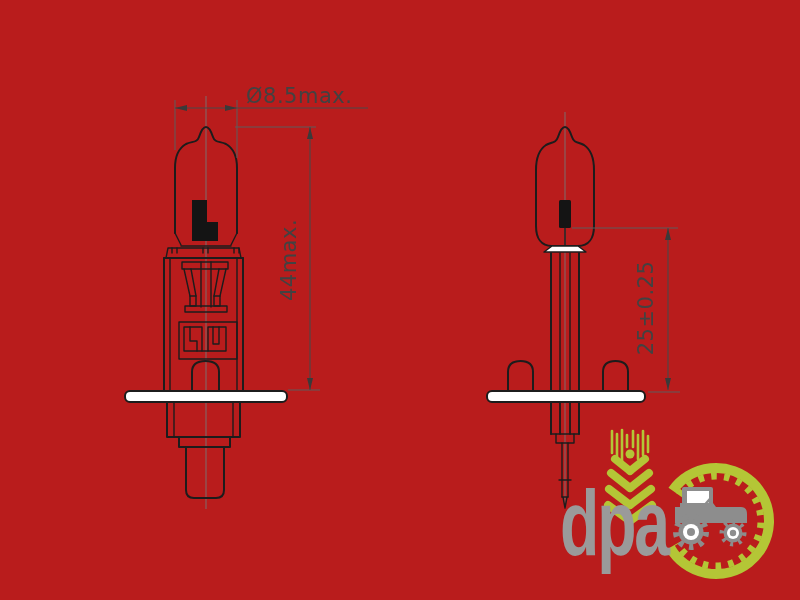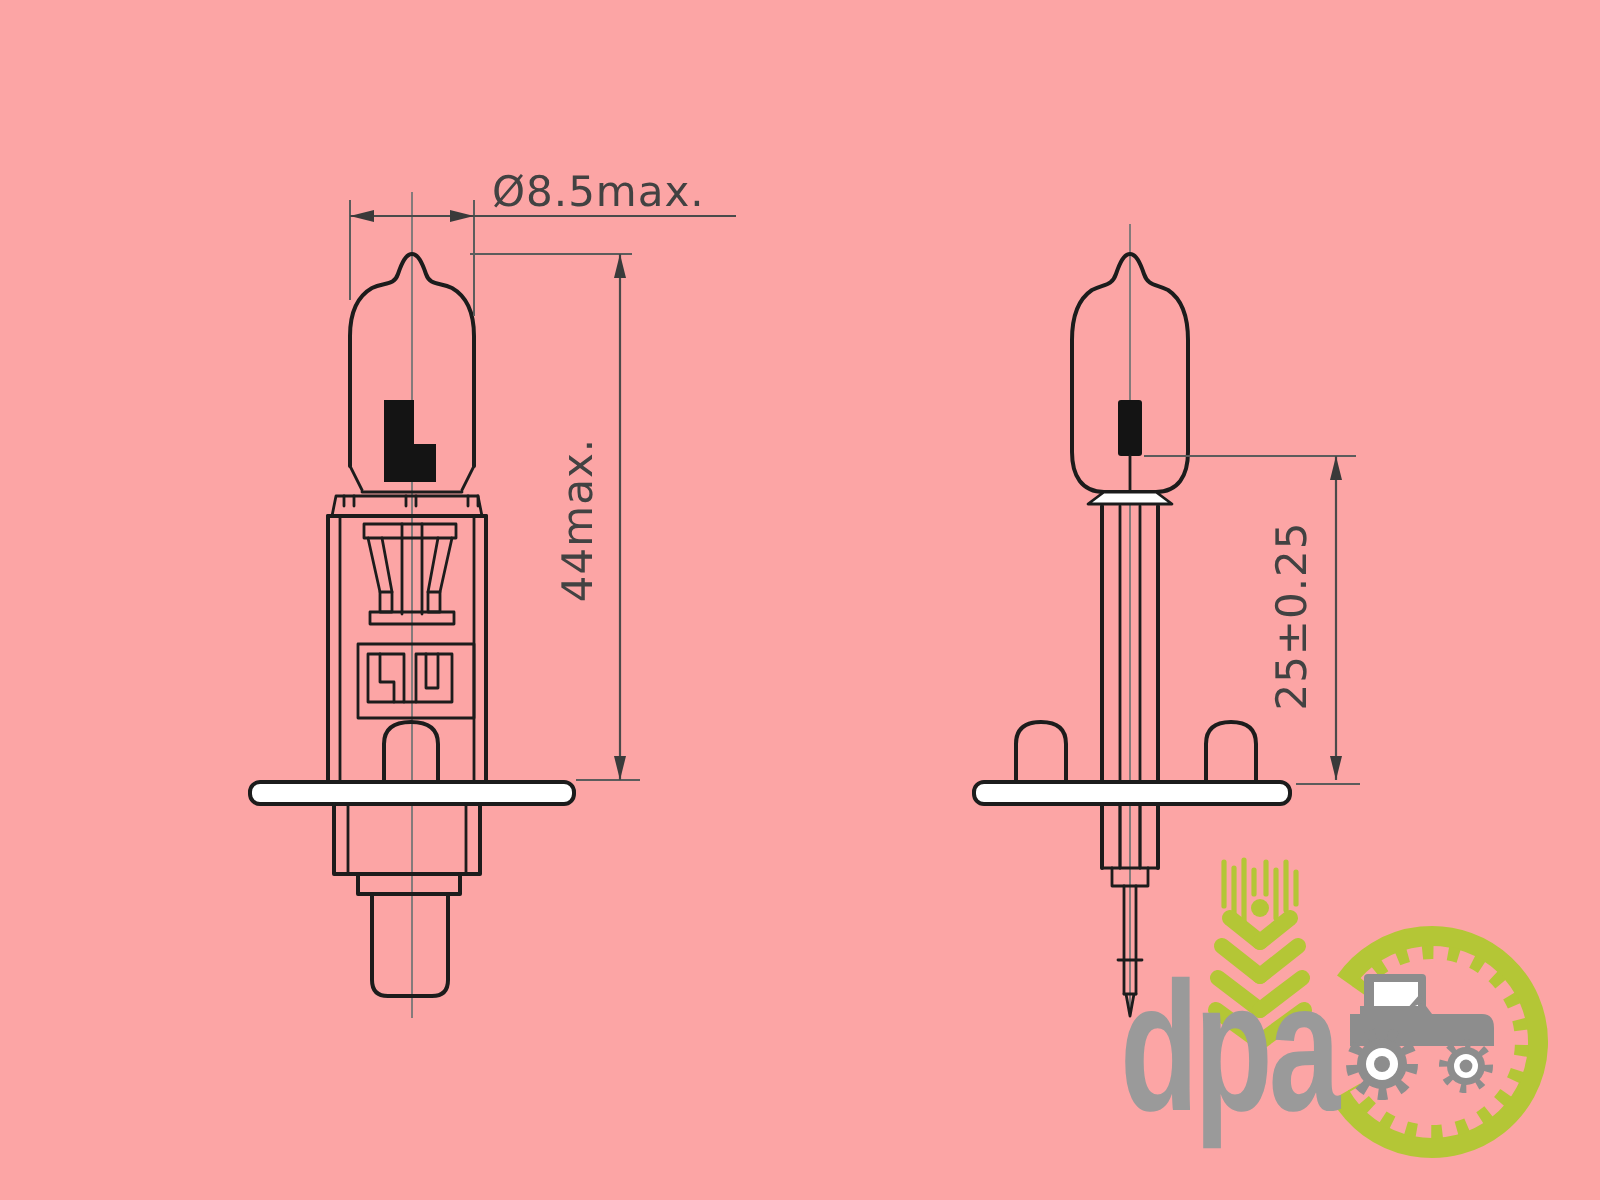--- a/index.html
+++ b/index.html
@@ -1,16 +1,16 @@
 <!DOCTYPE html>
 <html><head>
 <meta charset="utf-8">
 <style>
   html,body{margin:0;padding:0;background:#ffffff;}
-  .stage{position:relative;width:800px;height:600px;background:#fca5a5;overflow:hidden;}
+  .stage{position:relative;width:800px;height:600px;background:#b91c1c;overflow:hidden;}
   svg{display:block;}
   .outline{fill:none;stroke:#1c1c1c;stroke-width:2;stroke-linejoin:round;stroke-linecap:round;}
   .outline-thin{fill:none;stroke:#1c1c1c;stroke-width:1.4;stroke-linejoin:round;stroke-linecap:round;}
   .solid{fill:#141414;stroke:none;}
   .whitefill{fill:#ffffff;}
   .dim{fill:none;stroke:#4a4a4a;stroke-width:1.1;}
   .ext{fill:none;stroke:#5c5c5c;stroke-width:1;}
   .cl{fill:none;stroke:#777777;stroke-width:0.9;}
   .arrow{fill:#3a3a3a;stroke:none;}
   .dimtext{font-family:"DejaVu Sans",sans-serif;font-size:21px;fill:#424242;letter-spacing:0.5px;}

